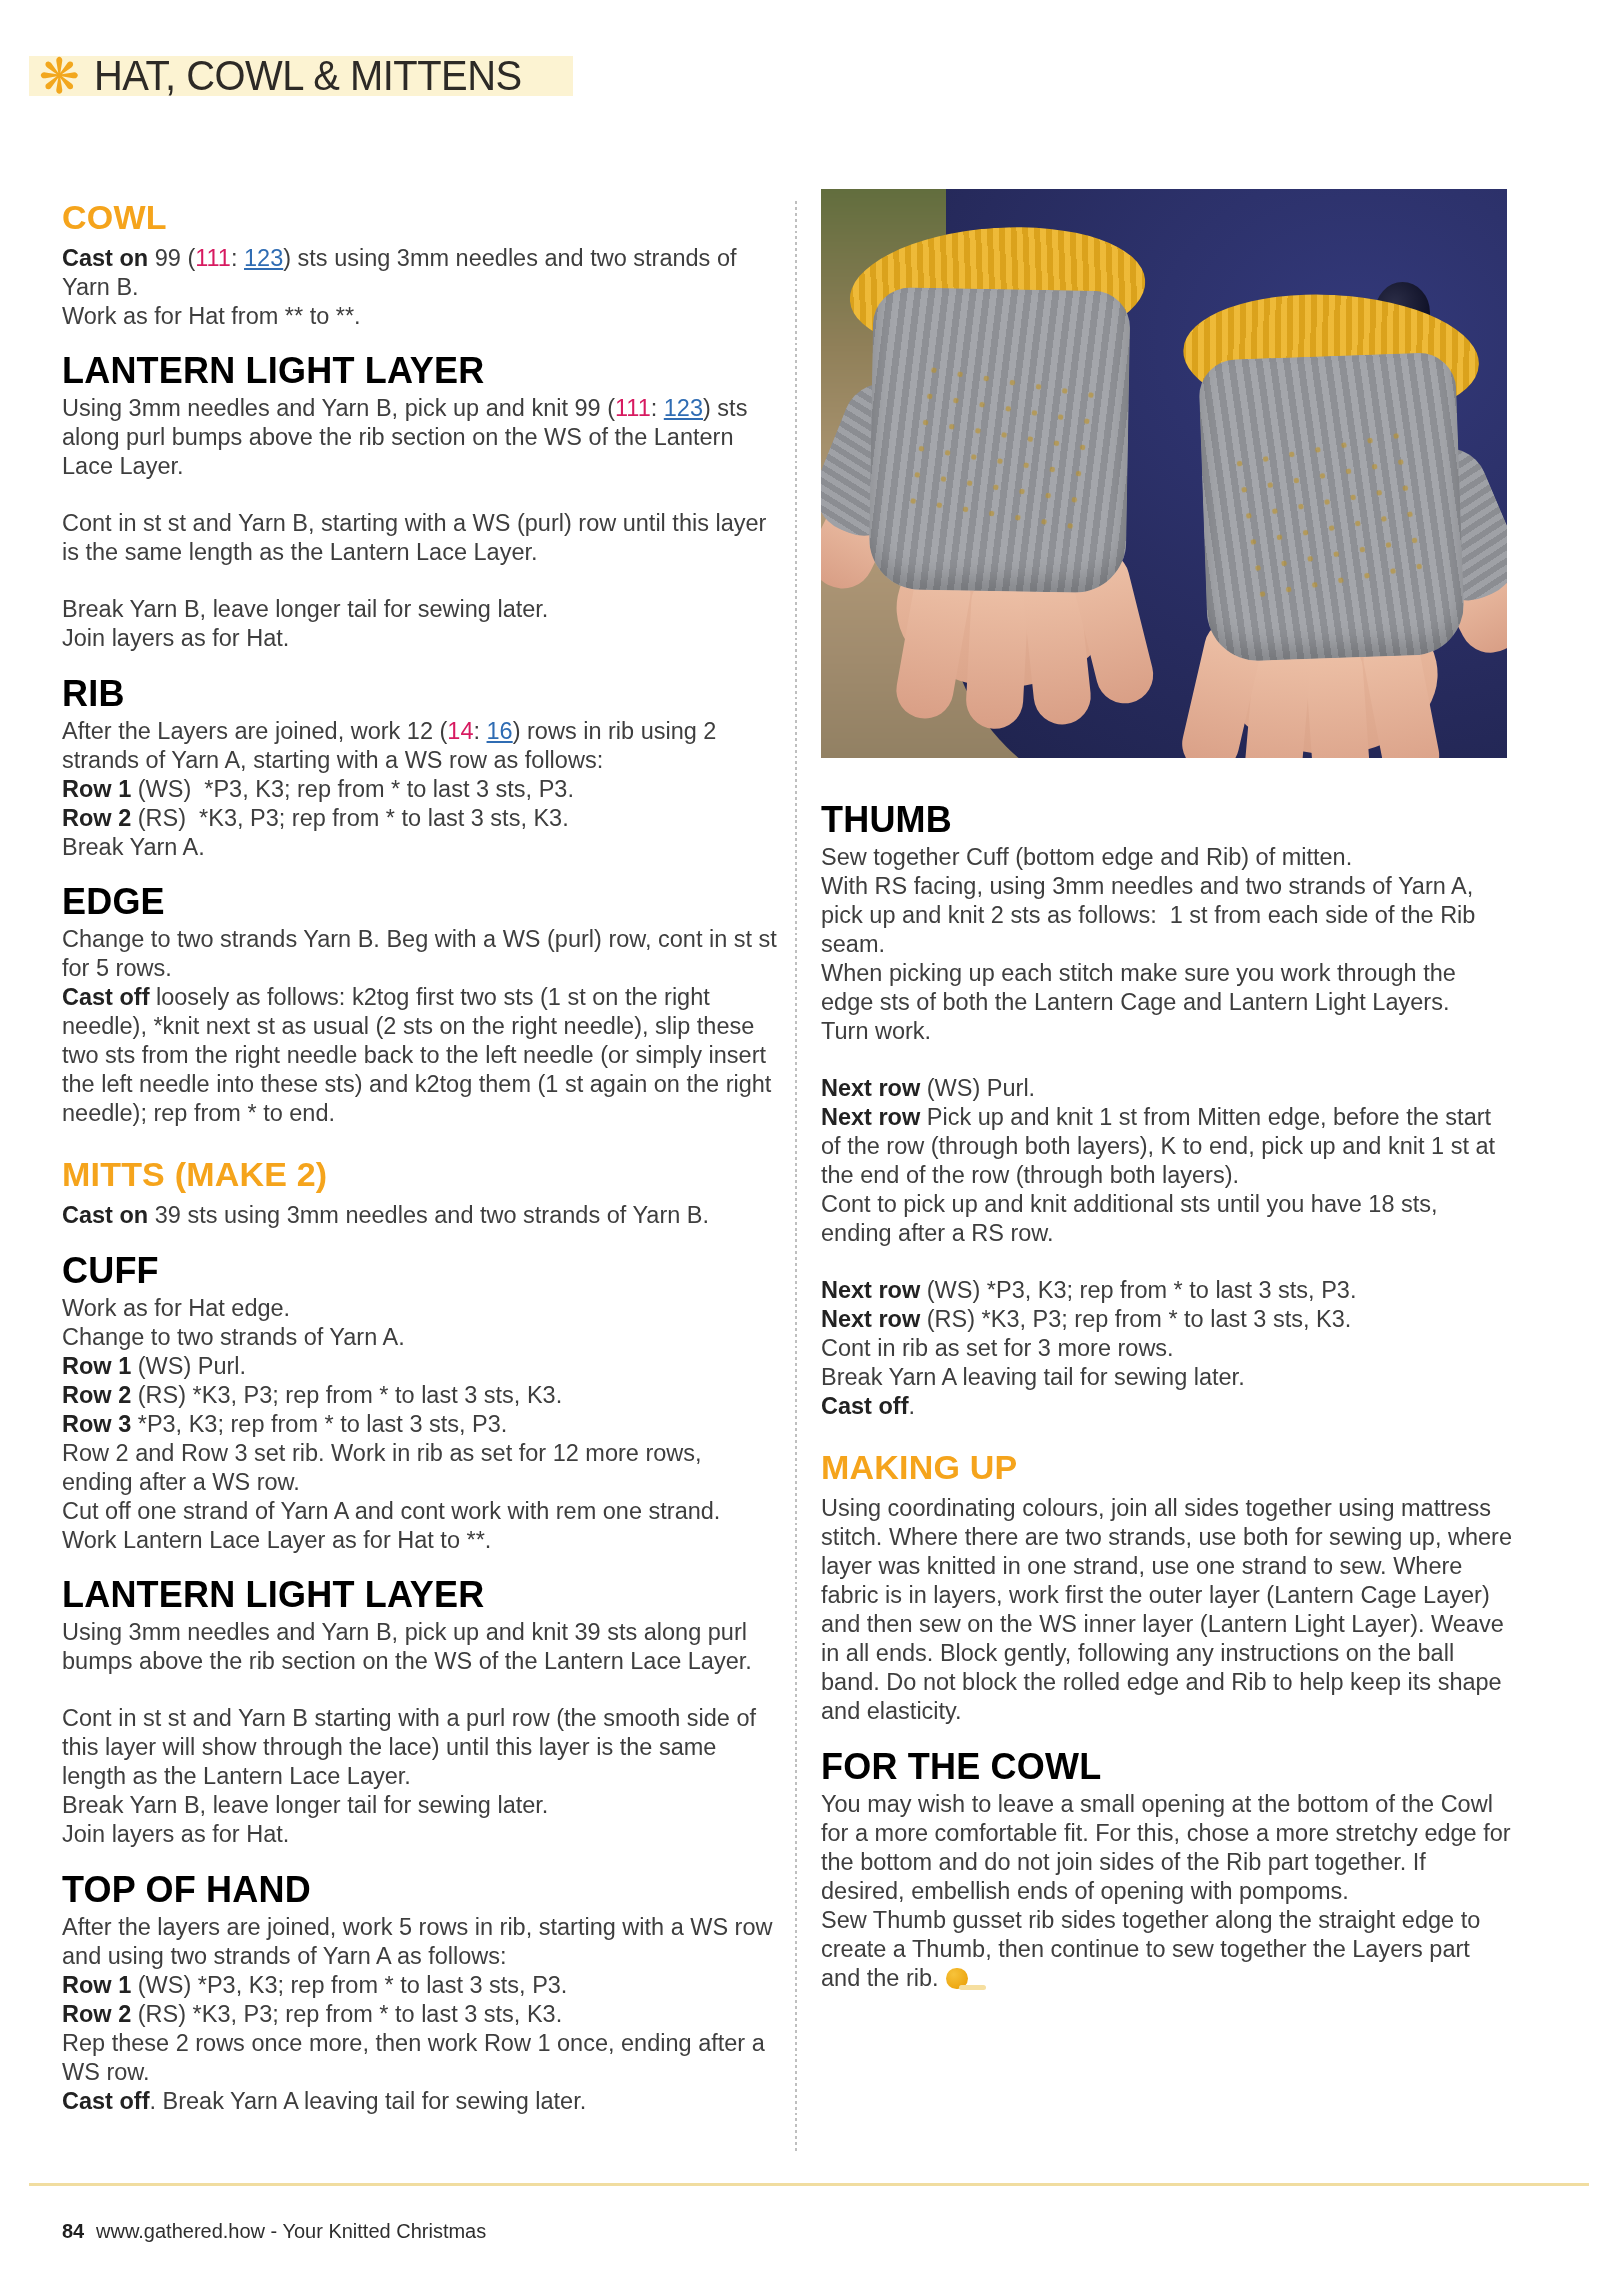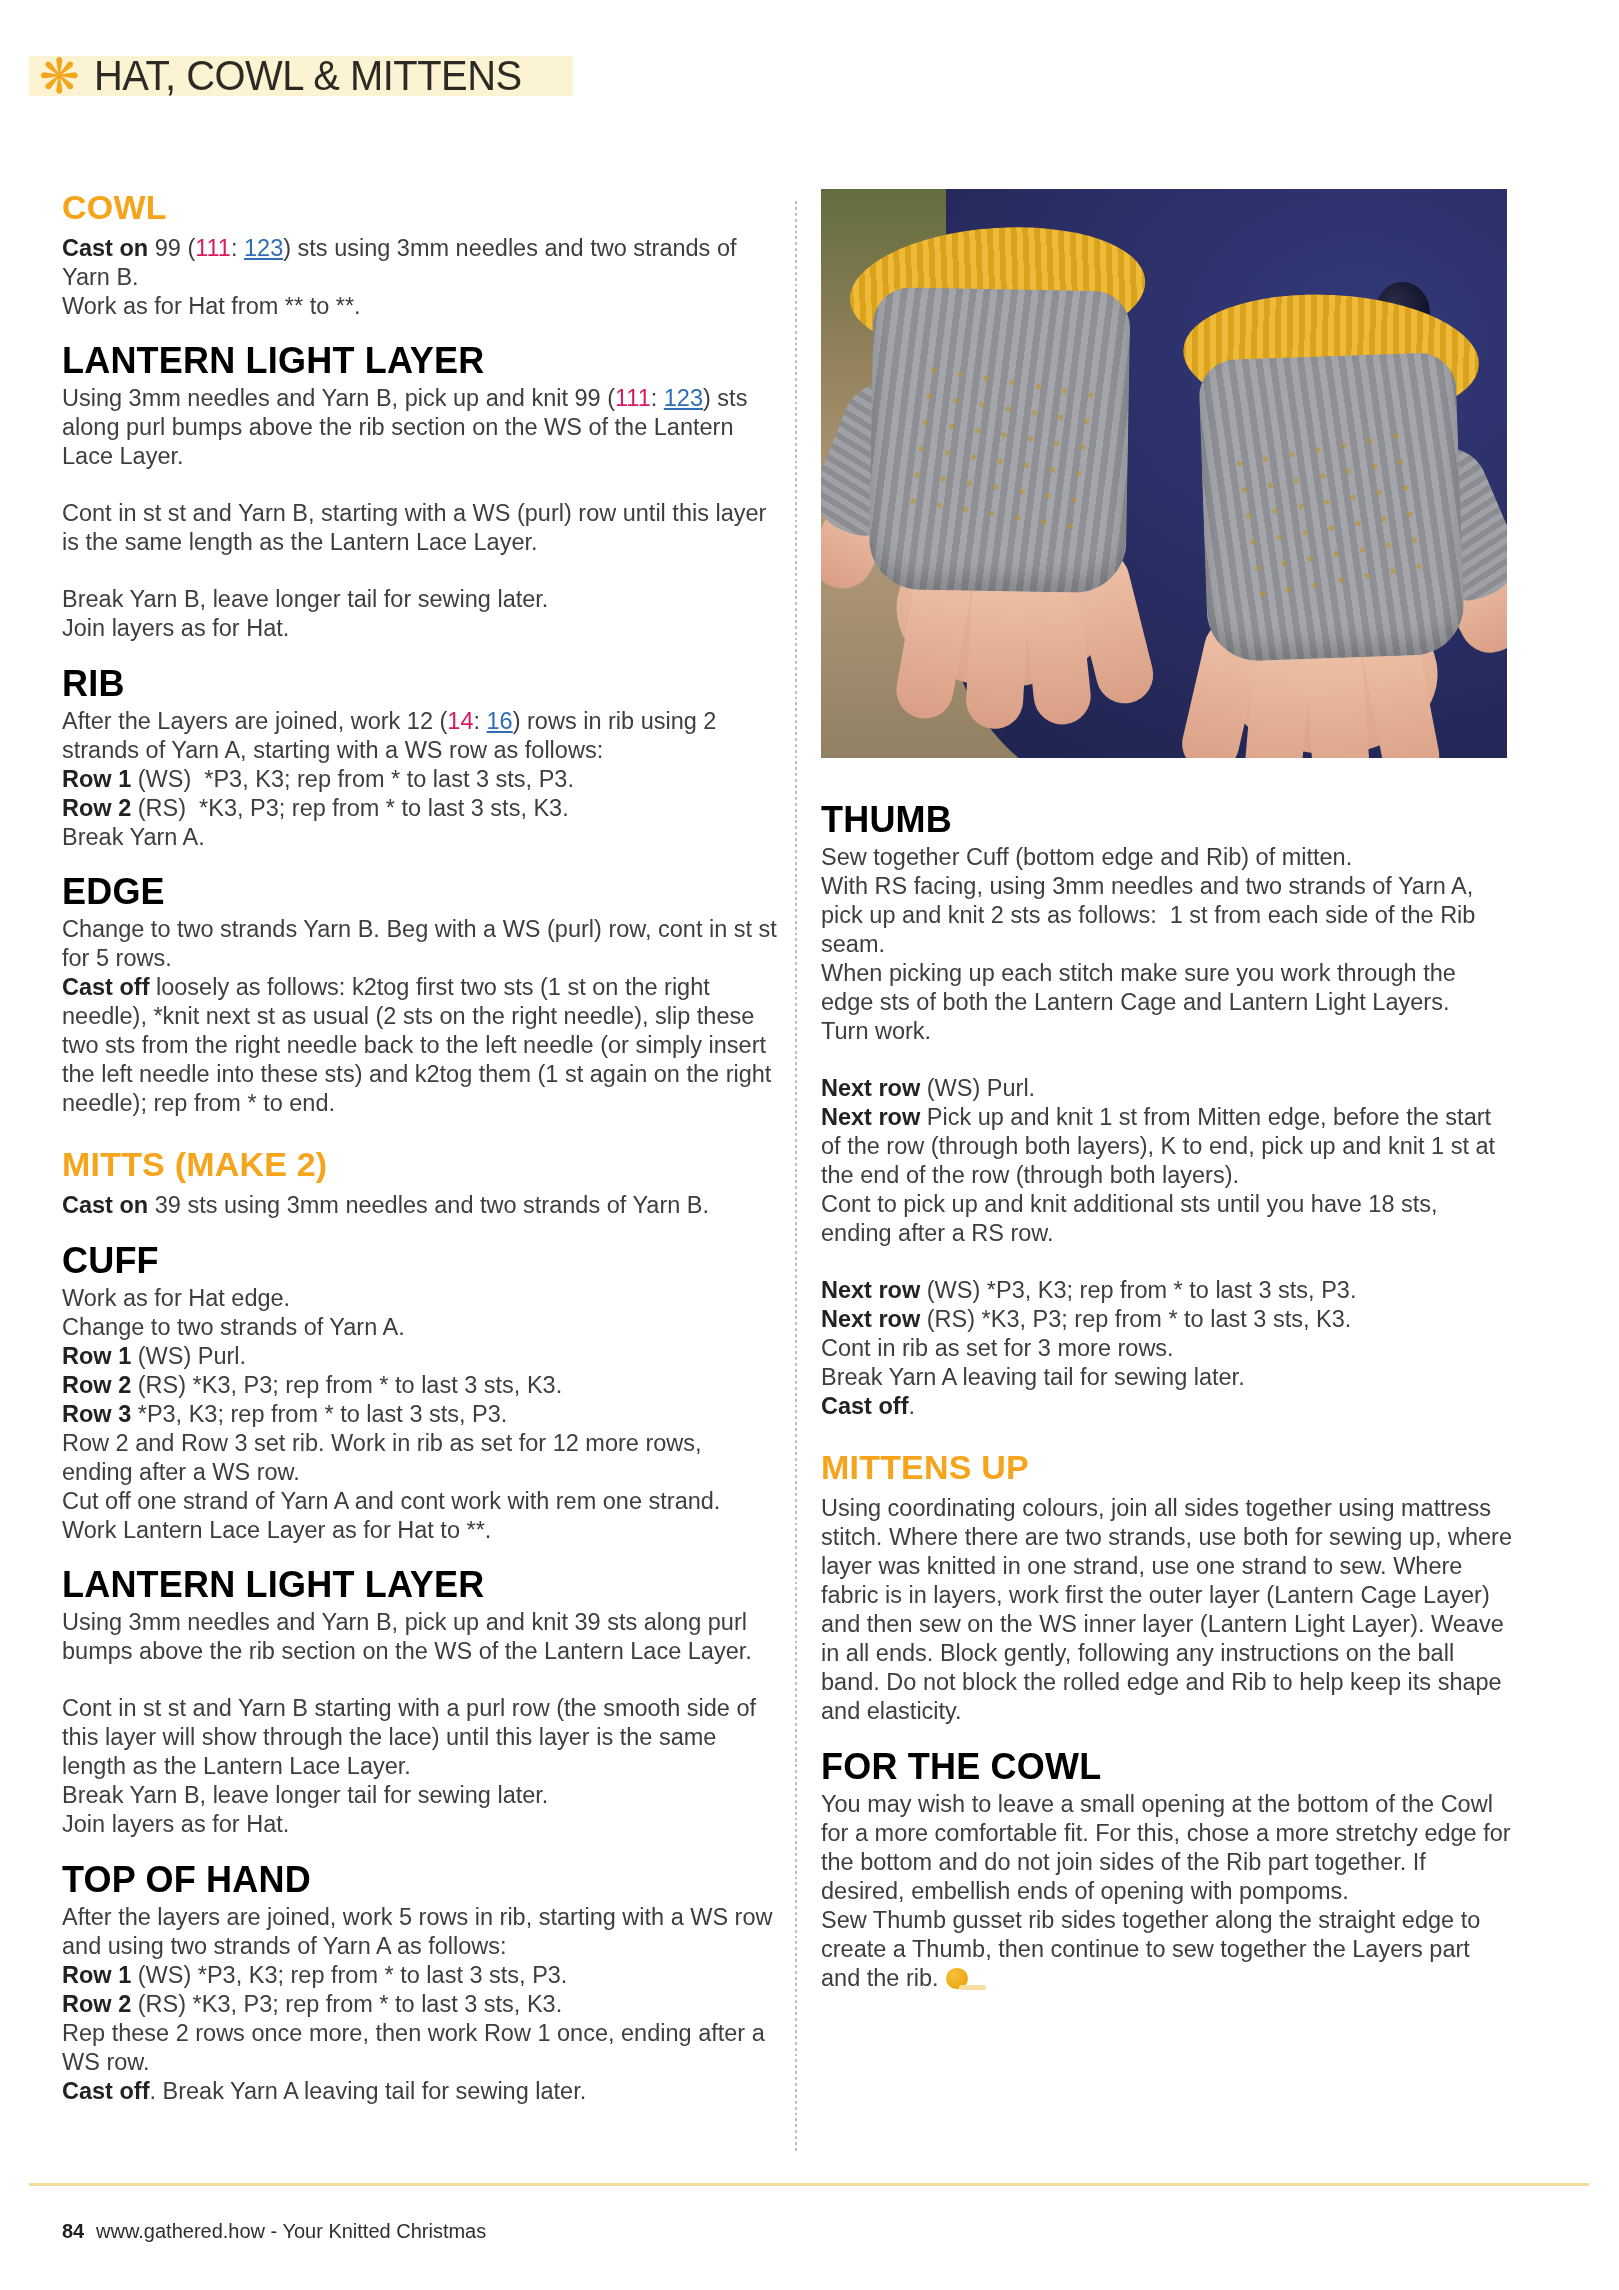--- a/index.html
+++ b/index.html
@@ -16,21 +16,21 @@
   .flower{
     color:#F2A71E;font-size:49px;line-height:49px;margin-right:13.7px;
   }
   .flower::before{content:"\274B";}
   .page-title{
     font-size:42px;color:#2d2a26;font-weight:400;letter-spacing:-0.5px;
     transform:scaleX(.95);transform-origin:left center;white-space:nowrap;
   }
   
   .col{position:absolute;}
-  .col-left{left:62px;top:188px;width:716px;}
+  .col-left{left:62px;top:198px;width:716px;}
   .col-right{left:821px;top:189px;width:692px;}
   .divider{
     position:absolute;left:795px;top:201px;height:1953px;width:2px;
     background:repeating-linear-gradient(180deg,#bfbfbf 0 2.9px,transparent 2.9px 5.9px);
   }
   
   .section{margin:0;}
   .heading{
     font-weight:bold;color:#000000;font-size:36px;line-height:33px;
     margin:23.5px 0 6.9px 0;letter-spacing:0.2px;
@@ -232,21 +232,21 @@
         <p class="para space"><span class="run-b">Next row </span><span>(WS) Purl.</span></p>
         <p class="para"><span class="run-b">Next row </span><span>Pick up and knit 1 st from Mitten edge, before the start of the row (through both layers), K to end, pick up and knit 1 st at the end of the row (through both layers).</span></p>
         <p class="para"><span>Cont to pick up and knit additional sts until you have 18 sts, ending after a RS row.</span></p>
         <p class="para space"><span class="run-b">Next row </span><span>(WS) *P3, K3; rep from * to last 3 sts, P3.</span></p>
         <p class="para"><span class="run-b">Next row </span><span>(RS) *K3, P3; rep from * to last 3 sts, K3.</span></p>
         <p class="para"><span>Cont in rib as set for 3 more rows.</span></p>
         <p class="para"><span>Break Yarn A leaving tail for sewing later.</span></p>
         <p class="para"><span class="run-b">Cast off</span><span>.</span></p>
       </section>
       <section class="section">
-        <h2 class="heading yellow">MITTENS UP</h2>
+        <h2 class="heading yellow">MAKING UP</h2>
         <p class="para"><span>Using coordinating colours, join all sides together using mattress stitch. Where there are two strands, use both for sewing up, where layer was knitted in one strand, use one strand to sew. Where fabric is in layers, work first the outer layer (Lantern Cage Layer) and then sew on the WS inner layer (Lantern Light Layer). Weave in all ends. Block gently, following any instructions on the ball band. Do not block the rolled edge and Rib to help keep its shape and elasticity.</span></p>
       </section>
       <section class="section">
         <h2 class="heading ">FOR THE COWL</h2>
         <p class="para"><span>You may wish to leave a small opening at the bottom of the Cowl for a more comfortable fit. For this, chose a more stretchy edge for the bottom and do not join sides of the Rib part together. If desired, embellish ends of opening with pompoms.</span></p>
       </section>
       <section class="section">
         <p class="para"><span>Sew Thumb gusset rib sides together along the straight edge to create a Thumb, then continue to sew together the Layers part and the rib.</span><span class="yarn-ball"></span></p>
       </section>
     </div>

